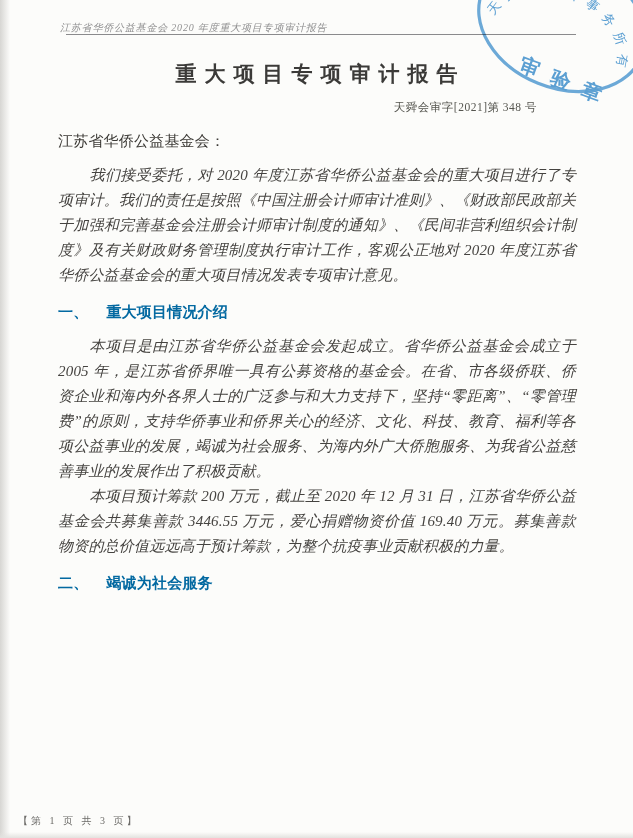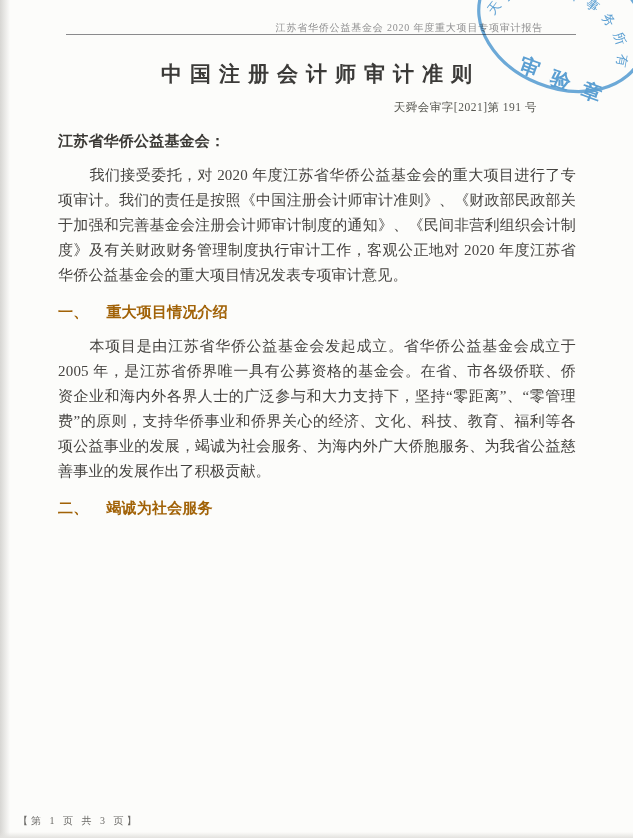--- a/index.html
+++ b/index.html
@@ -18,23 +18,23 @@
     background: linear-gradient(90deg, #d7d6d3, rgba(252,252,250,0));
     pointer-events: none;
   }
   .edge-bottom {
     position: absolute; left: 0; right: 0; bottom: 0; height: 6px;
     background: linear-gradient(0deg, #e3e2df, rgba(252,252,250,0));
     pointer-events: none;
   }
   .running-header {
     position: absolute; top: 21px; left: 60px; right: 90px;
-    text-align: right;
+    text-align: left;
     font-size: 10px; color: #8f8f90; letter-spacing: 0.8px;
-    white-space: nowrap; overflow: hidden;
+    white-space: nowrap; overflow: hidden; font-style: italic;
   }
   .header-rule {
     position: absolute; top: 34px; left: 66px; width: 510px; height: 1px;
     background: #8a8a8c;
   }
   .page-title {
     position: absolute; top: 60px; left: 0; width: 100%;
     text-align: center;
     font-size: 21px; font-weight: bold; color: #3b3a38;
     letter-spacing: 8px; text-indent: 8px;
@@ -42,23 +42,23 @@
   .doc-number {
     position: absolute; top: 100px; left: 60px; right: 96px;
     text-align: right;
     font-size: 11.5px; color: #55554f; letter-spacing: 0.5px;
   }
   .content {
     position: absolute; top: 129px; left: 58px; width: 518px;
     font-size: 15px; line-height: 25px; color: #454340;
     text-align: justify; letter-spacing: 0.2px;
   }
-  .salutation { font-weight: bold; color: #3b3935; margin: 0 0 9px 0; }
-  .para { margin: 0; text-indent: 2.1em; }
-  .section-heading { margin: 12px 0 9px 0; font-weight: bold; color: #a16207; }
+  .salutation { font-weight: normal; color: #3b3935; margin: 0 0 9px 0; }
+  .para { margin: 0; text-indent: 2.1em; font-style: italic; }
+  .section-heading { margin: 12px 0 9px 0; font-weight: bold; color: #0369a1; }
   .section-heading .sec-num { margin-right: 18px; }
   .page-footer {
     position: absolute; bottom: 10px; left: 18px; width: 100%;
     text-align: left;
     font-size: 10px; color: #6c6b68; letter-spacing: 3px;
   }
   .stamp {
     position: absolute; left: 455px; top: -50px;
     width: 200px; height: 160px;
     mix-blend-mode: multiply;
@@ -76,33 +76,34 @@
 <body>
 
 <div class="page">
 
   <div class="edge-left"></div>
   <div class="edge-bottom"></div>
 
   <div class="running-header">江苏省华侨公益基金会 2020 年度重大项目专项审计报告</div>
   <div class="header-rule"></div>
 
-  <div class="page-title">中国注册会计师审计准则</div>
-  <div class="doc-number">天舜会审字[2021]第 191 号</div>
+  <div class="page-title">重大项目专项审计报告</div>
+  <div class="doc-number">天舜会审字[2021]第 348 号</div>
 
   <div class="content">
     <p class="salutation">江苏省华侨公益基金会：</p>
 
     <p class="para">我们接受委托，对 2020 年度江苏省华侨公益基金会的重大项目进行了专项审计。我们的责任是按照《中国注册会计师审计准则》、《财政部民政部关于加强和完善基金会注册会计师审计制度的通知》、《民间非营利组织会计制度》及有关财政财务管理制度执行审计工作，客观公正地对 2020 年度江苏省华侨公益基金会的重大项目情况发表专项审计意见。</p>
 
     <p class="section-heading">
       <span class="sec-num">一、</span><span>重大项目情况介绍</span>
     </p>
 
     <p class="para">本项目是由江苏省华侨公益基金会发起成立。省华侨公益基金会成立于 2005 年，是江苏省侨界唯一具有公募资格的基金会。在省、市各级侨联、侨资企业和海内外各界人士的广泛参与和大力支持下，坚持“零距离”、“零管理费”的原则，支持华侨事业和侨界关心的经济、文化、科技、教育、福利等各项公益事业的发展，竭诚为社会服务、为海内外广大侨胞服务、为我省公益慈善事业的发展作出了积极贡献。</p>
+    <p class="para">本项目预计筹款 200 万元，截止至 2020 年 12 月 31 日，江苏省华侨公益基金会共募集善款 3446.55 万元，爱心捐赠物资价值 169.40 万元。募集善款物资的总价值远远高于预计筹款，为整个抗疫事业贡献积极的力量。</p>
 
     <p class="section-heading">
       <span class="sec-num">二、</span><span>竭诚为社会服务</span>
     </p>
   </div>
 
   <div class="page-footer">【第 1 页 共 3 页】</div>
 
   <svg class="stamp" viewBox="0 0 200 160" xmlns="http://www.w3.org/2000/svg">
     <g transform="translate(107,74) rotate(22)">

